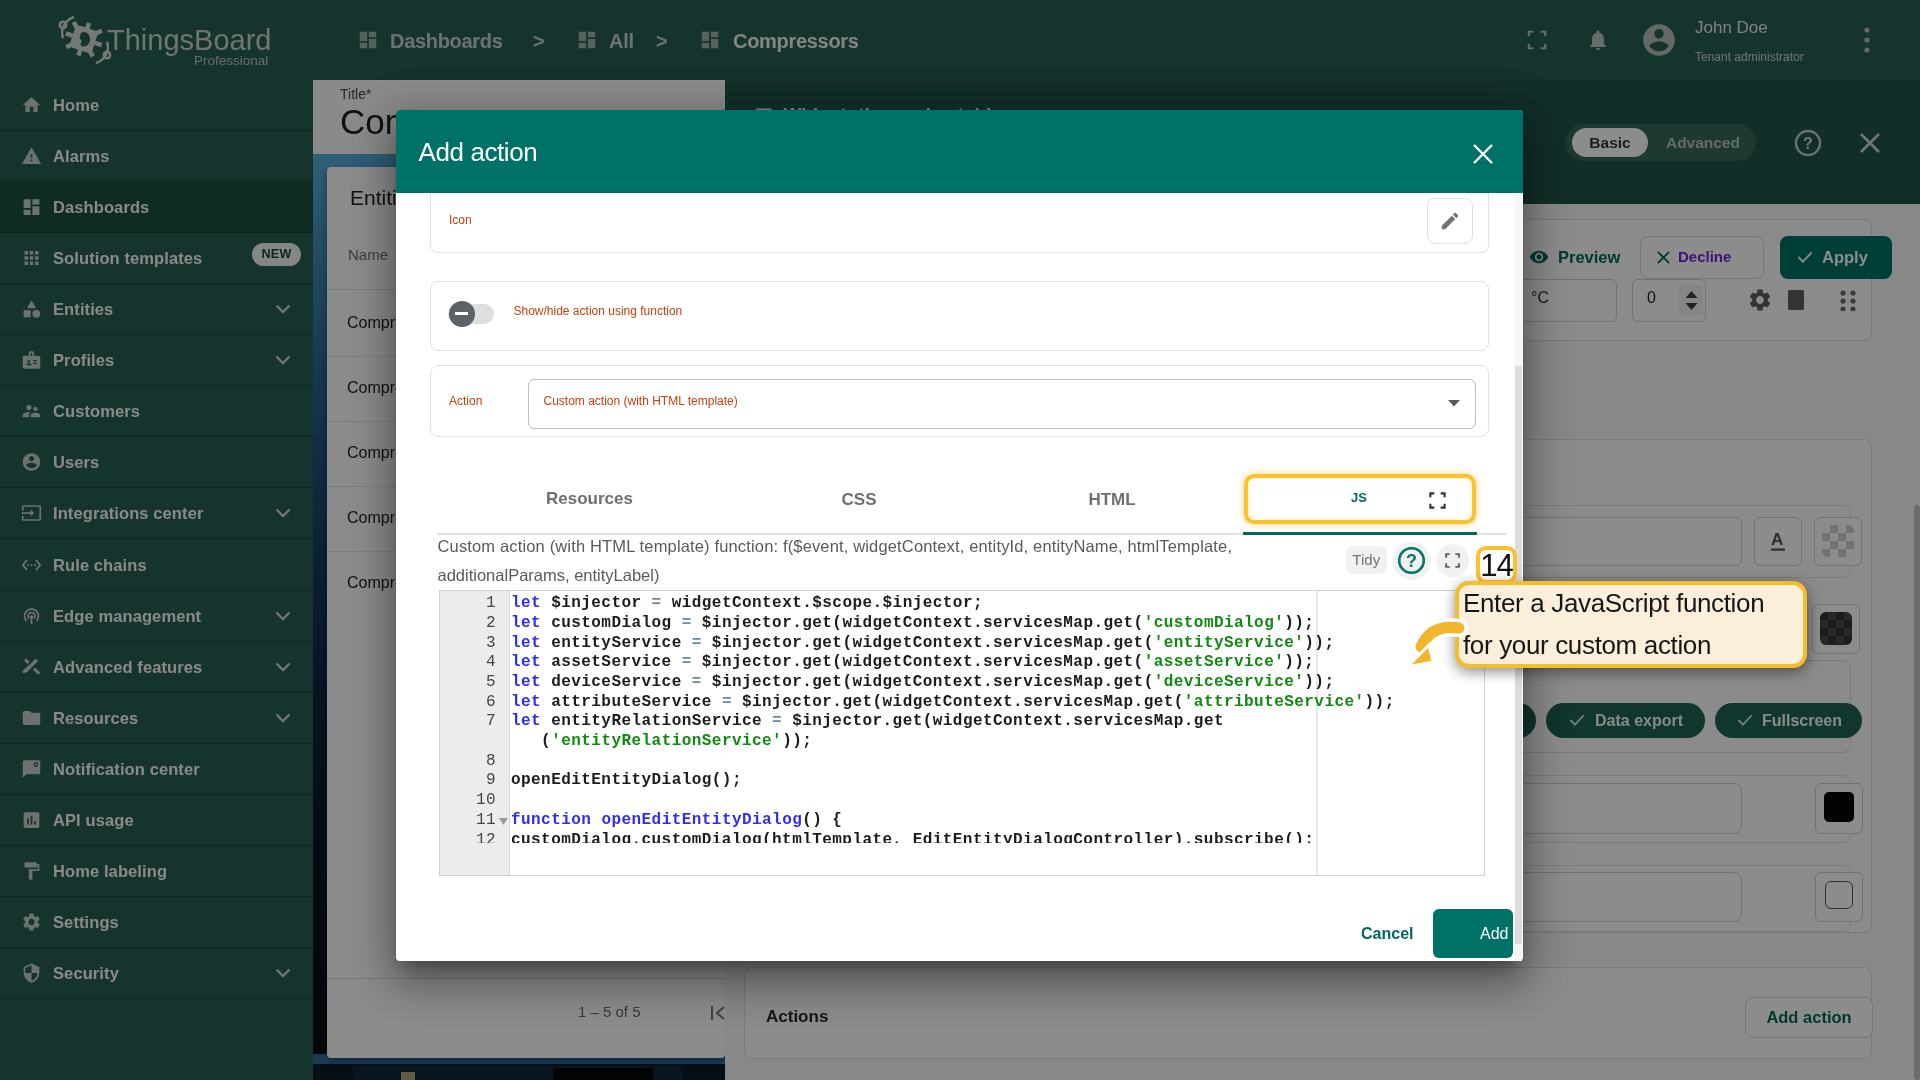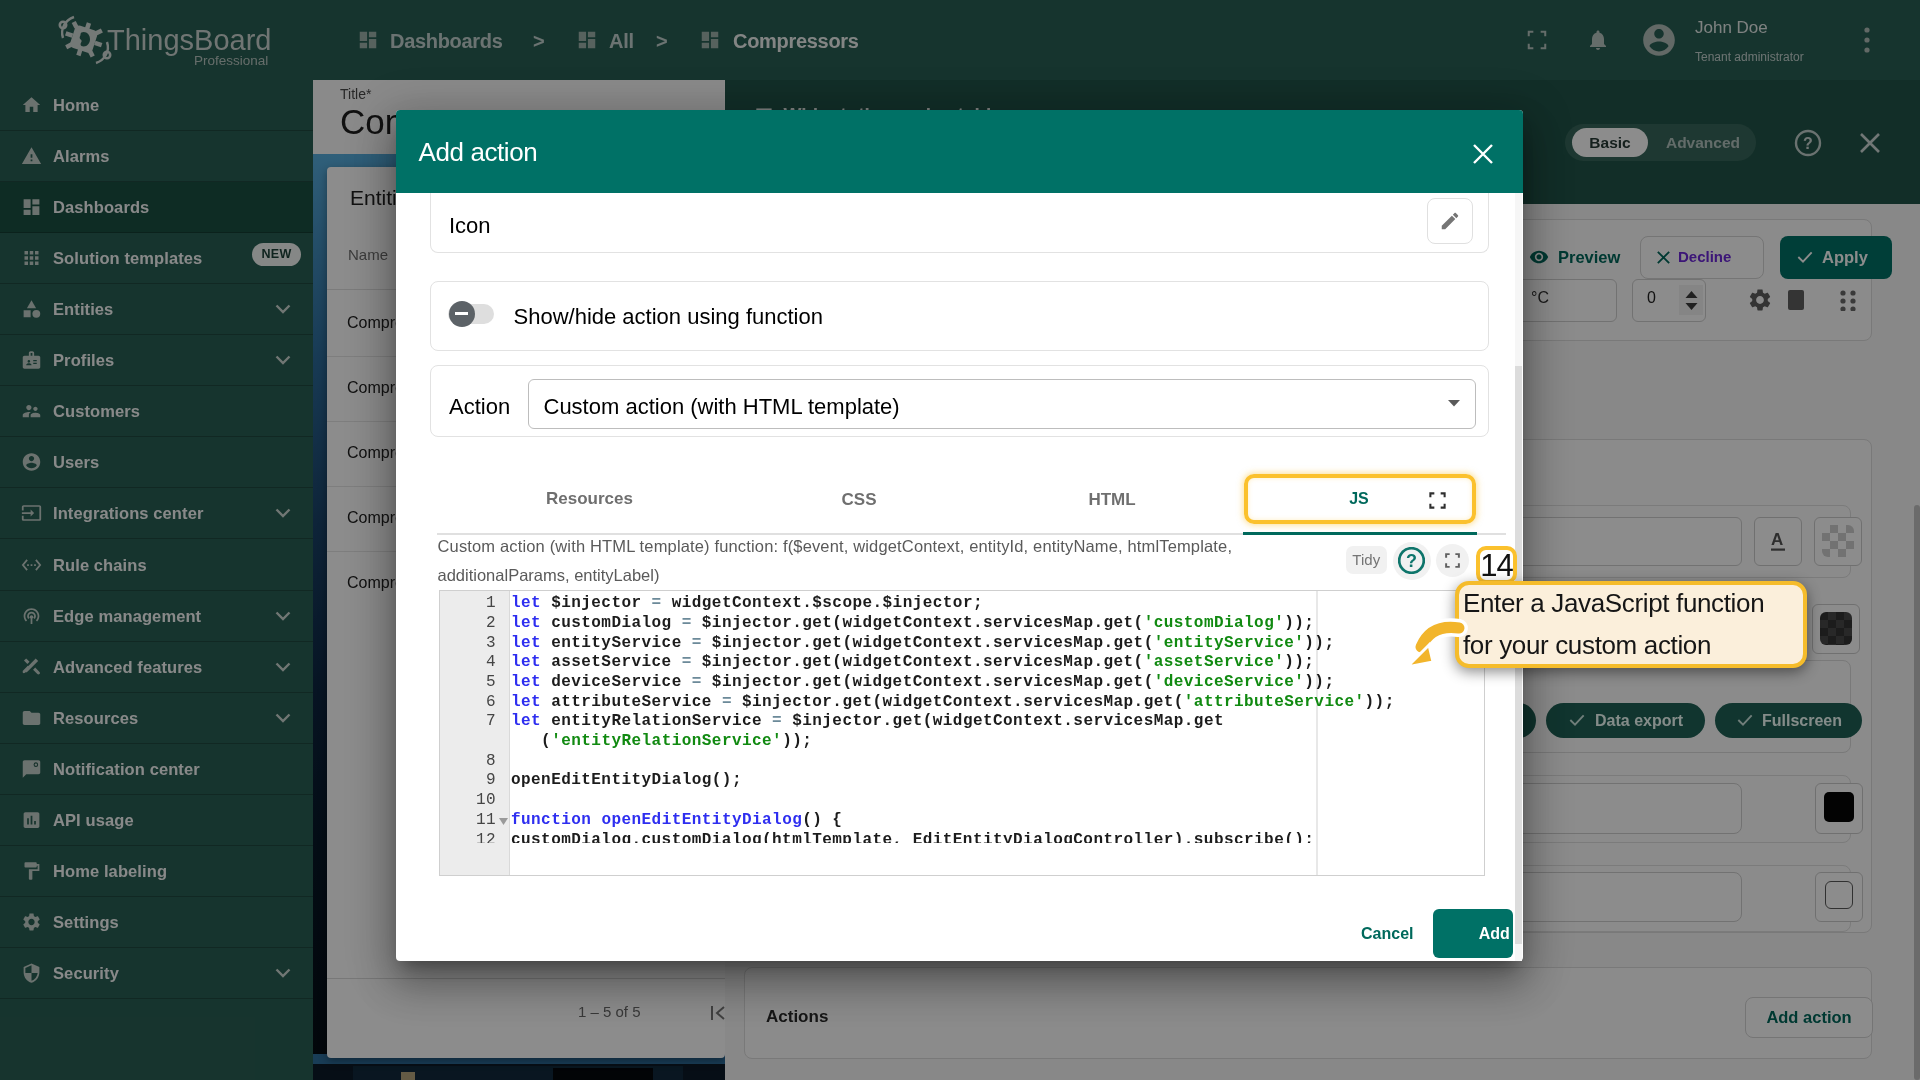--- a/index.html
+++ b/index.html
@@ -44,21 +44,21 @@
 
   
   #modal { position:absolute; z-index:20; left:396px; top:110px; width:1127px; height:851px;
     background:#fff; border-radius:4px;
     box-shadow:0 11px 15px -7px rgba(0,0,0,.3),0 24px 38px 3px rgba(0,0,0,.22),0 9px 46px 8px rgba(0,0,0,.2); }
   #mhead { position:absolute; left:0; top:0; width:1127px; height:83px; background:#007166;
     border-radius:4px 4px 0 0; }
   #mhead .t { position:absolute; left:22.5px; top:50%; transform:translateY(-50%);
     color:#fff; font-size:26px; font-weight:400; letter-spacing:-0.4px; }
   .mcard { position:absolute; border:1px solid #e2e2e2; border-radius:8px; background:#fff; }
-  .mlabel { color:#000000; font-size:22px; }
+  .mlabel { color:#c2410c; font-size:12px; }
   #codebox { position:absolute; left:43px; top:479.5px; width:1045.5px; height:286px;
     border:1px solid #cfcfcf; background:#fff; overflow:hidden; }
   #gutter { position:absolute; left:0; top:0; width:70px; height:284px; background:#ececec;
     border-right:1px solid #d9d9d9; overflow:hidden; }
   #gutter pre, #code pre { font-family:"Liberation Mono", monospace; font-size:16px;
     line-height:19.7px; letter-spacing:0.44px; }
   #gutter pre { text-align:right; padding:3.6px 13px 0 0; color:#454545; height:252px; overflow:hidden; }
   #codeclip { position:absolute; left:71px; top:0; width:973px; height:252px; overflow:hidden; }
   #code pre { padding-top:3.6px; color:#1c1c1c; font-weight:bold; }
   .kw { color:#2e2ef0; } .str { color:#118a11; } .op { color:#6c8a99; }
@@ -458,21 +458,21 @@
       <div class="abs mlabel" style="left:53px;top:284px;">Action</div>
       <div class="abs" style="left:131.5px;top:268.5px;width:948.5px;height:50.5px;border:1px solid #bdbdbd;border-radius:6px;"></div>
       <div class="abs mlabel" style="left:147.5px;top:284px;">Custom action (with HTML template)</div>
       <svg class="abs" style="left:1052px;top:289px" width="12" height="8" viewBox="0 0 12 8" fill="#5a5a5a">
           <path d="M0 1 L6 7.5 L12 1 Z"></path>
         </svg>
 
       <div class="abs" style="left:150px;top:378px;width:82px;color:#6f6f6f;font-size:17px;font-weight:700;text-align:center;top:379px;">Resources</div>
       <div class="abs" style="left:433px;top:380px;width:60px;color:#6f6f6f;font-size:17px;font-weight:700;text-align:center;">CSS</div>
       <div class="abs" style="left:686px;top:380px;width:60px;color:#6f6f6f;font-size:17px;font-weight:700;text-align:center;">HTML</div>
-      <div class="abs" style="left:933px;top:380px;width:60px;color:#00695c;font-size:16px;font-weight:700;text-align:center;">JS</div>
+      <div class="abs" style="left:933px;top:380px;width:60px;color:#00695c;font-size:13px;font-weight:700;text-align:center;">JS</div>
       <svg class="abs" style="left:1032px;top:381px" width="19" height="19" viewBox="0 0 24 24" fill="none" stroke="#2f2f2f" stroke-width="2.6">
           <path d="M3 8V3h5M16 3h5v5M21 16v5h-5M8 21H3v-5"></path>
         </svg>
       <div class="abs" style="left:41px;top:423.2px;width:1069px;height:1.5px;background:#e0e0e0;"></div>
       <div class="abs" style="left:847px;top:422px;width:233.5px;height:3px;background:#00695c;"></div>
 
       <div class="abs" style="left:41.5px;top:427px;color:#5a5a5a;font-size:16.5px;letter-spacing:0.15px;">Custom action (with HTML template) function: f($event, widgetContext, entityId, entityName, htmlTemplate,</div>
       <div class="abs" style="left:41.5px;top:456px;color:#5a5a5a;font-size:16.5px;">additionalParams, entityLabel)</div>
 
       <div class="abs" style="left:950px;top:436px;width:40.5px;height:28px;background:#f1f1f1;border-radius:7px;color:#757575;font-size:15px;text-align:center;line-height:28px;">Tidy</div>
@@ -520,21 +520,21 @@
 openEditEntityDialog();
 
 <span class="kw">function</span> <span class="kw">openEditEntityDialog</span>() {
 customDialog.customDialog(htmlTemplate, EditEntityDialogController).subscribe();</pre>
             </div>
           </div>
       </div>
 
       <div class="abs" style="left:965px;top:815px;color:#00695c;font-size:16px;font-weight:700;">Cancel</div>
       <div class="abs" style="left:1037px;top:798.5px;width:79.5px;height:49px;border-radius:6px;background:#007166;"></div>
-      <div class="abs" style="left:1037px;top:798.5px;width:79.5px;height:49px;color:#fff;font-size:16px;font-weight:700;text-align:center;line-height:49px;padding-left:43px;">Add</div>
+      <div class="abs" style="left:1037px;top:798.5px;width:79.5px;height:49px;color:#fff;font-size:16px;font-weight:400;text-align:center;line-height:49px;padding-left:43px;">Add</div>
 
       <div class="abs" style="left:1118.5px;top:83px;width:7.5px;height:768px;background:#f6f6f6;"></div>
       <div class="abs" style="left:1118.5px;top:256px;width:7.5px;height:578px;background:#dcdcdc;"></div>
     </div>
   </div>
 
   <div id="tut">
     <div id="jshl"></div>
     <div id="step14">14</div>
     <div id="ttip">

